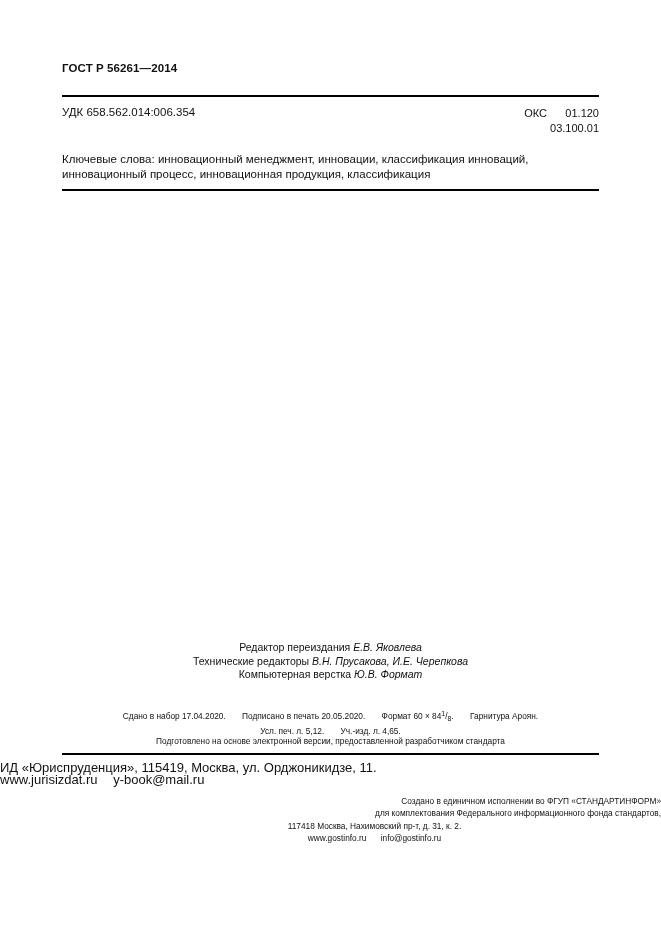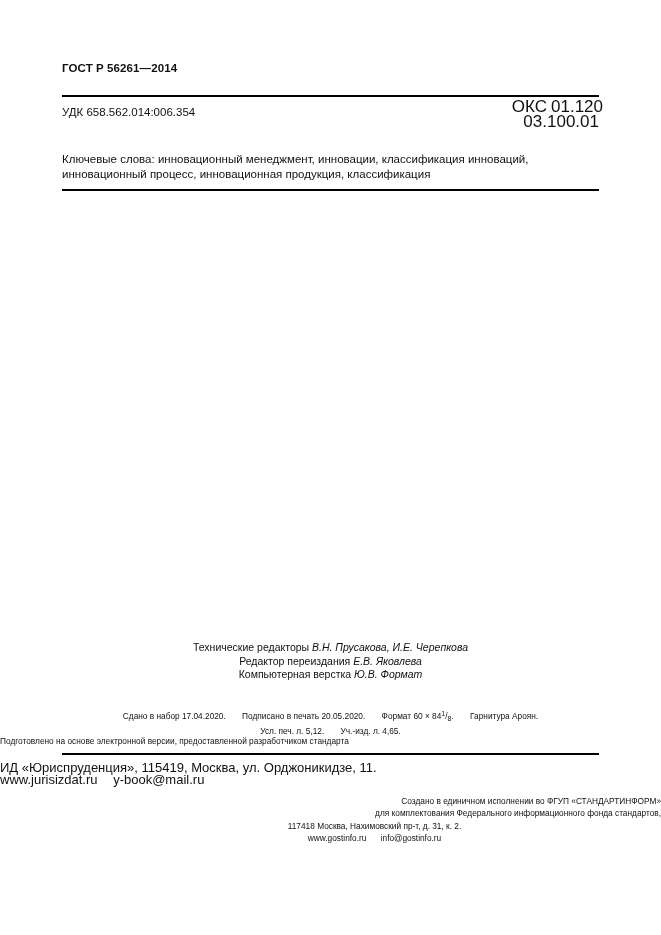--- a/index.html
+++ b/index.html
@@ -29,22 +29,22 @@
       height: 2px;
       background: #000000;
     }
     .udk {
       left: 62px;
       top: 106px;
       font-size: 11.5px;
     }
     .oks {
       right: 62px;
-      top: 100px;
-      font-size: 17px;
+      top: 106px;
+      font-size: 11px;
       line-height: 14.5px;
       text-align: right;
       margin-left: 28px;
     }
     .oks-row { display: flex; justify-content: flex-end; }
     .oks-label { margin-right: 4px; }
     .keywords {
       left: 62px;
       top: 152px;
       width: 540px;
@@ -68,20 +68,21 @@
       font-size: 8.3px;
       line-height: 12px;
     }
     .print-info span.gap { display: inline-block; width: 14px; }
     .print-info sup { font-size: 7px; vertical-align: 3px; }
     .print-info sub { font-size: 7px; vertical-align: -2px; }
     .prepared {
       left: 0;
       width: 661px;
       top: 736px;
+      text-align: center;
       font-size: 8.3px;
     }
     .publisher {
       left: 0;
       width: 543px;
       top: 762px;
       text-align: left;
       font-size: 13px;
       line-height: 12px;
     }
@@ -109,39 +110,39 @@
 
 <div class="abs doc-code">ГОСТ Р 56261—2014</div>
 
 <div class="abs rule" style="top:95px;"></div>
 
 <div class="abs udk">УДК 658.562.014:006.354</div>
 
 <div class="abs oks">
   <div class="oks-row">
     <span class="oks-label">ОКС</span>
-    <span style="display:inline-block;width:48px;text-align:center;">01.120</span>
+    <span style="display:inline-block;width:48px;text-align:right;">01.120</span>
   </div>
   <div class="oks-row">
     <span>03.100.01</span>
   </div>
 </div>
 
 <div class="abs keywords">Ключевые слова: инновационный менеджмент, инновации, классификация инноваций, инновационный процесс, инновационная продукция, классификация</div>
 
 <div class="abs rule" style="top:189px;"></div>
 
 <div class="abs credits">
   <div>
+    <span>Редактор переиздания</span>
+    <span class="name">Е.В. Яковлева</span>
+  </div>
+  <div>
     <span>Технические редакторы</span>
     <span class="name">В.Н. Прусакова, И.Е. Черепкова</span>
-  </div>
-  <div>
-    <span>Редактор переиздания</span>
-    <span class="name">Е.В. Яковлева</span>
   </div>
   <div>
     <span>Компьютерная верстка</span>
     <span class="name">Ю.В. Формат</span>
   </div>
 </div>
 
 <div class="abs print-info">
   <div>
     <span>Сдано в набор 17.04.2020.</span><span class="gap"></span>

